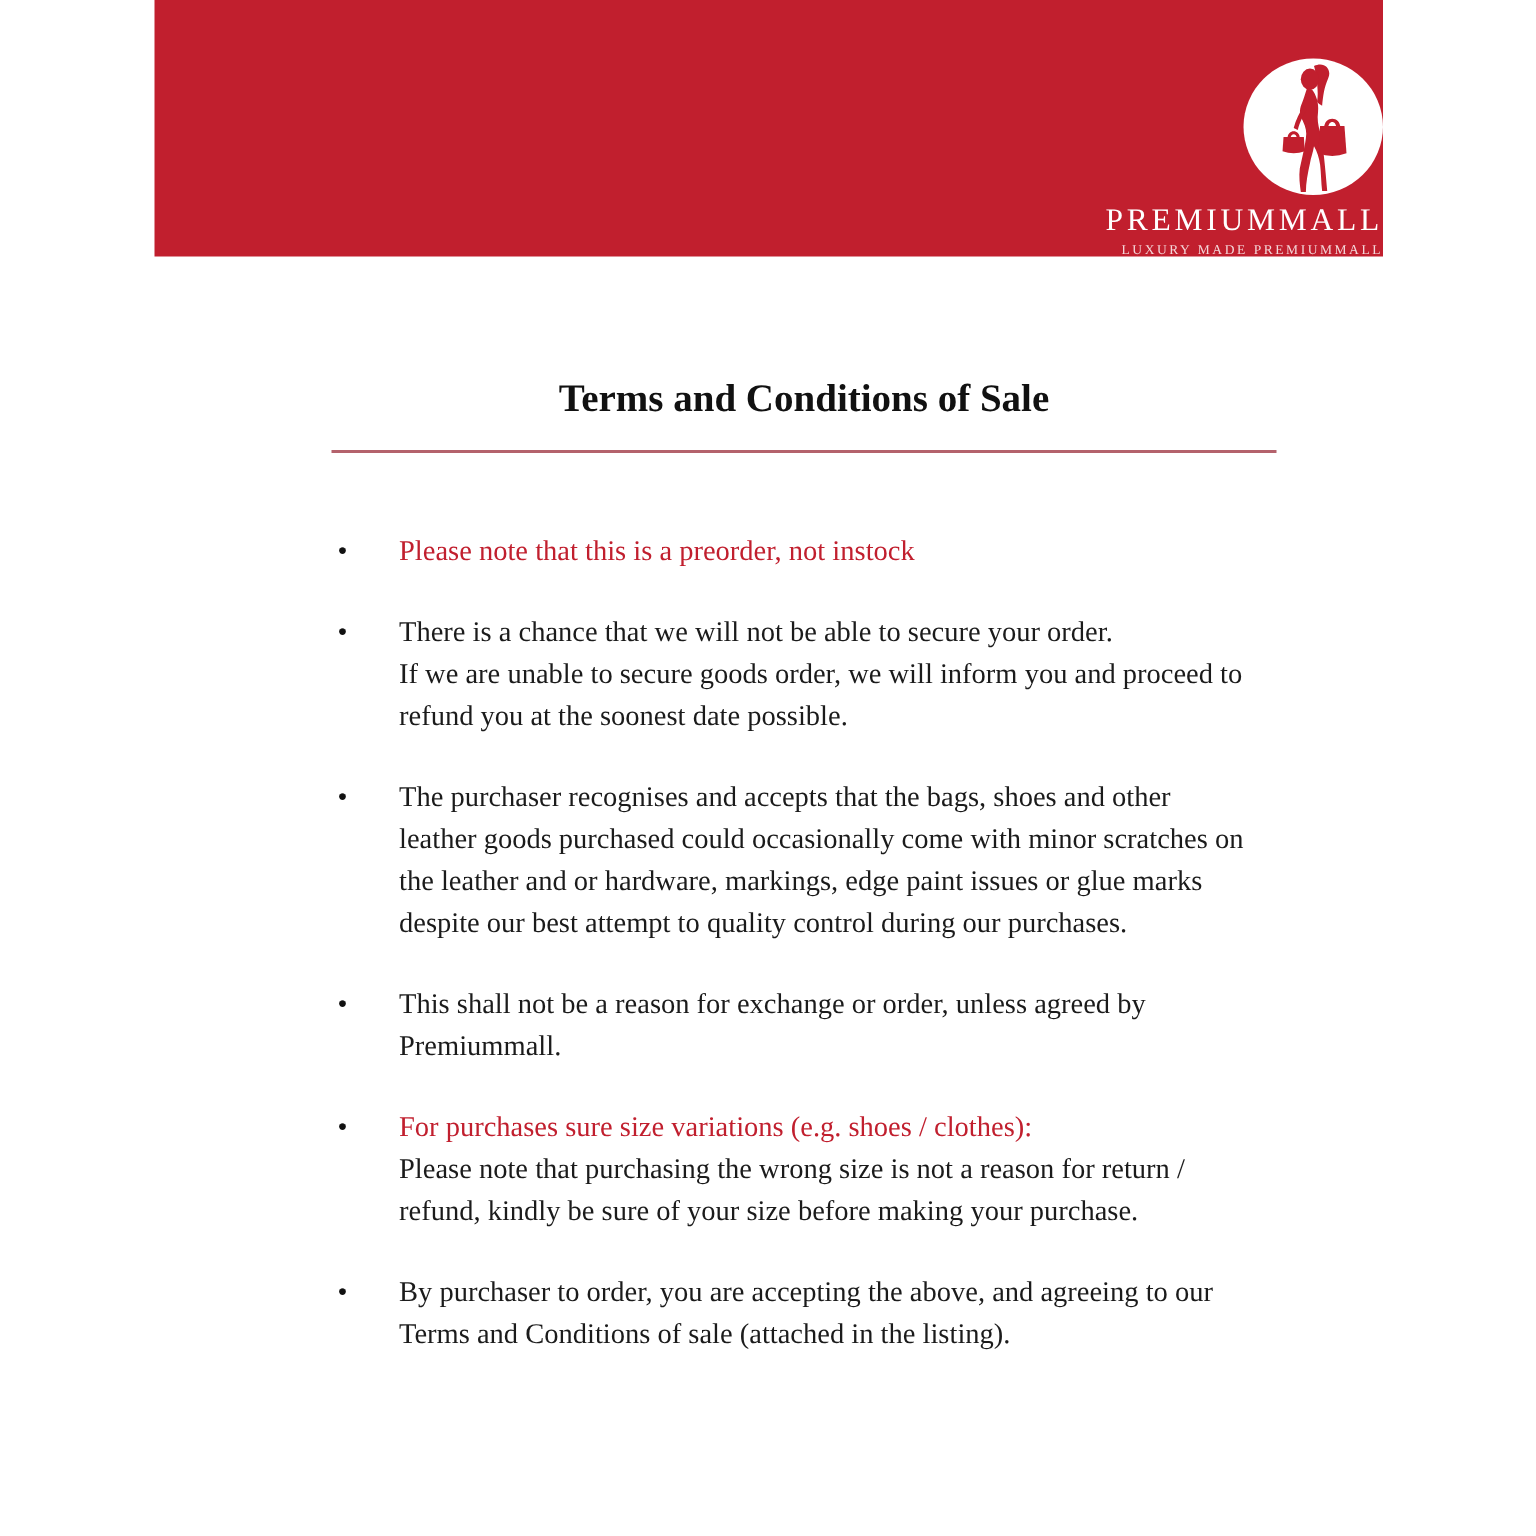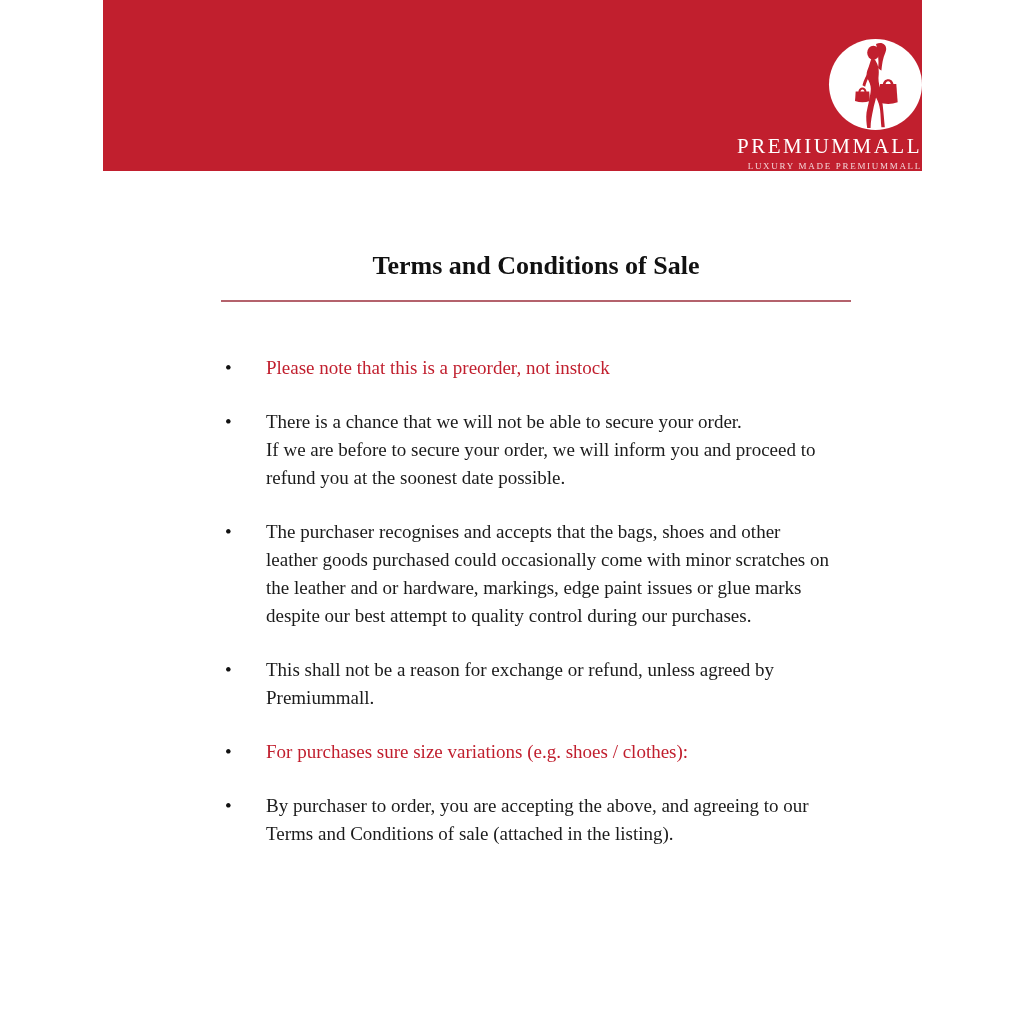--- a/index.html
+++ b/index.html
@@ -81,38 +81,40 @@
     <h1 class="title">Terms and Conditions of Sale</h1>
     <div class="divider"></div>
     <ul class="terms">
         <li>
           <span class="marker">•</span>
           <span class="emph">Please note that this is a preorder, not instock</span>
         </li>
         <li>
           <span class="marker">•</span>
           <span class="bodytext">There is a chance that we will not be able to secure your order.
-If we are before to secure your order, we will inform you and proceed to
+If we are unable to secure goods order, we will inform you and proceed to
 refund you at the soonest date possible.</span>
         </li>
         <li>
           <span class="marker">•</span>
           <span class="bodytext">The purchaser recognises and accepts that the bags, shoes and other
 leather goods purchased could occasionally come with minor scratches on
 the leather and or hardware, markings, edge paint issues or glue marks
 despite our best attempt to quality control during our purchases.</span>
         </li>
         <li>
           <span class="marker">•</span>
-          <span class="bodytext">This shall not be a reason for exchange or refund, unless agreed by
+          <span class="bodytext">This shall not be a reason for exchange or order, unless agreed by
 Premiummall.</span>
         </li>
         <li>
           <span class="marker">•</span>
           <span class="emph">For purchases sure size variations (e.g. shoes / clothes):</span>
+          <span class="bodytext">Please note that purchasing the wrong size is not a reason for return /
+refund, kindly be sure of your size before making your purchase.</span>
         </li>
         <li>
           <span class="marker">•</span>
           <span class="bodytext">By purchaser to order, you are accepting the above, and agreeing to our
 Terms and Conditions of sale (attached in the listing).</span>
         </li>
       </ul>
   </main>
 
 </div>

